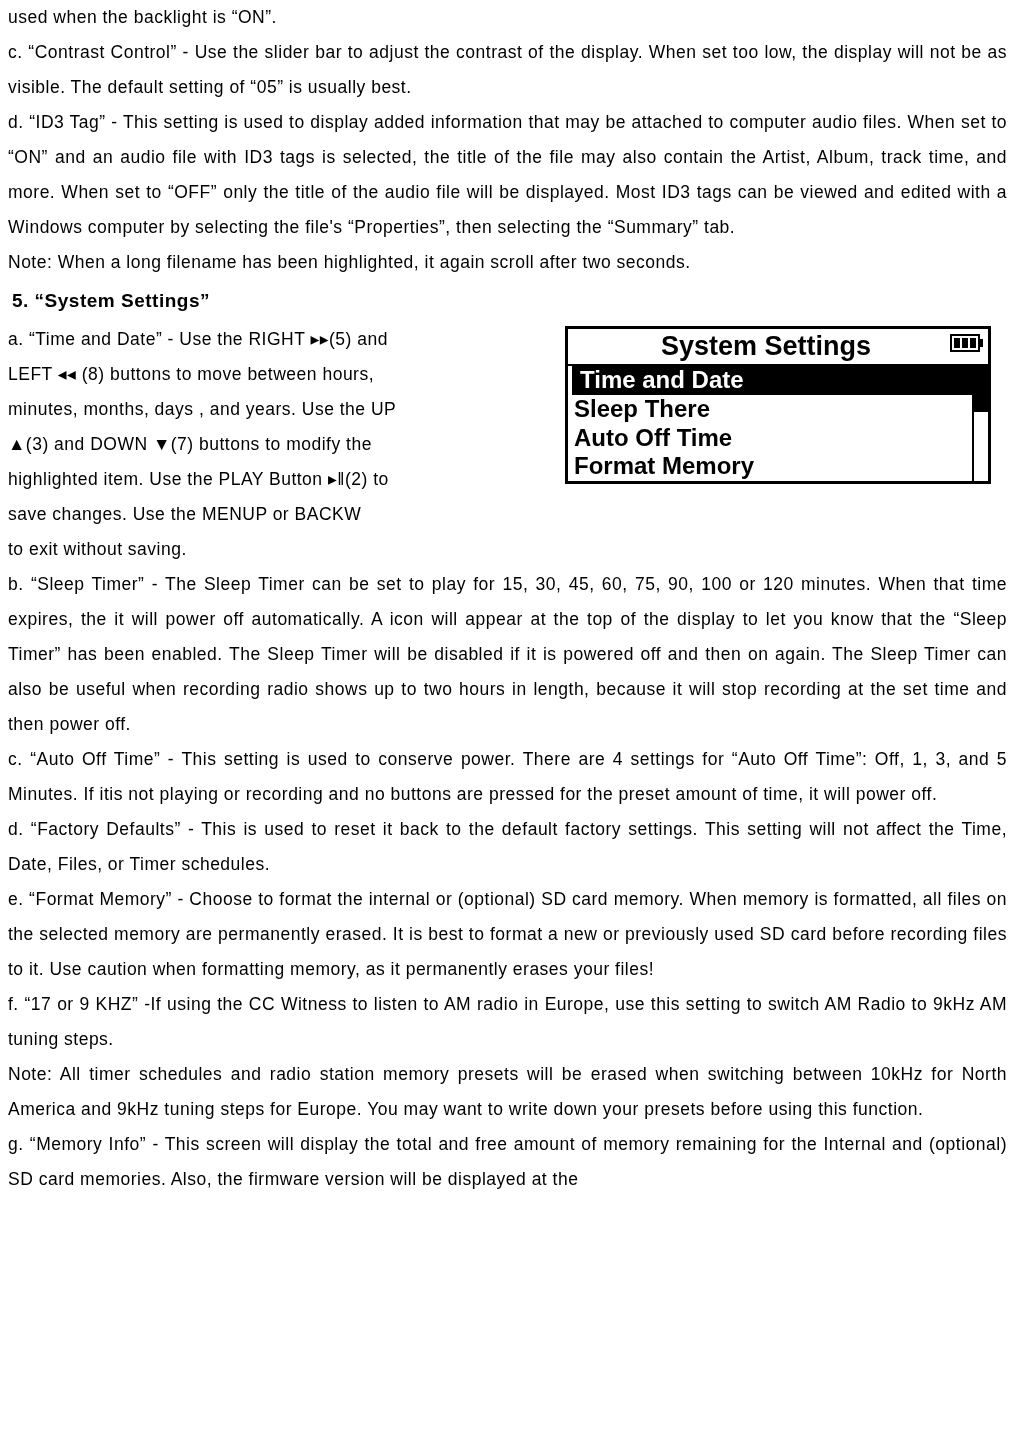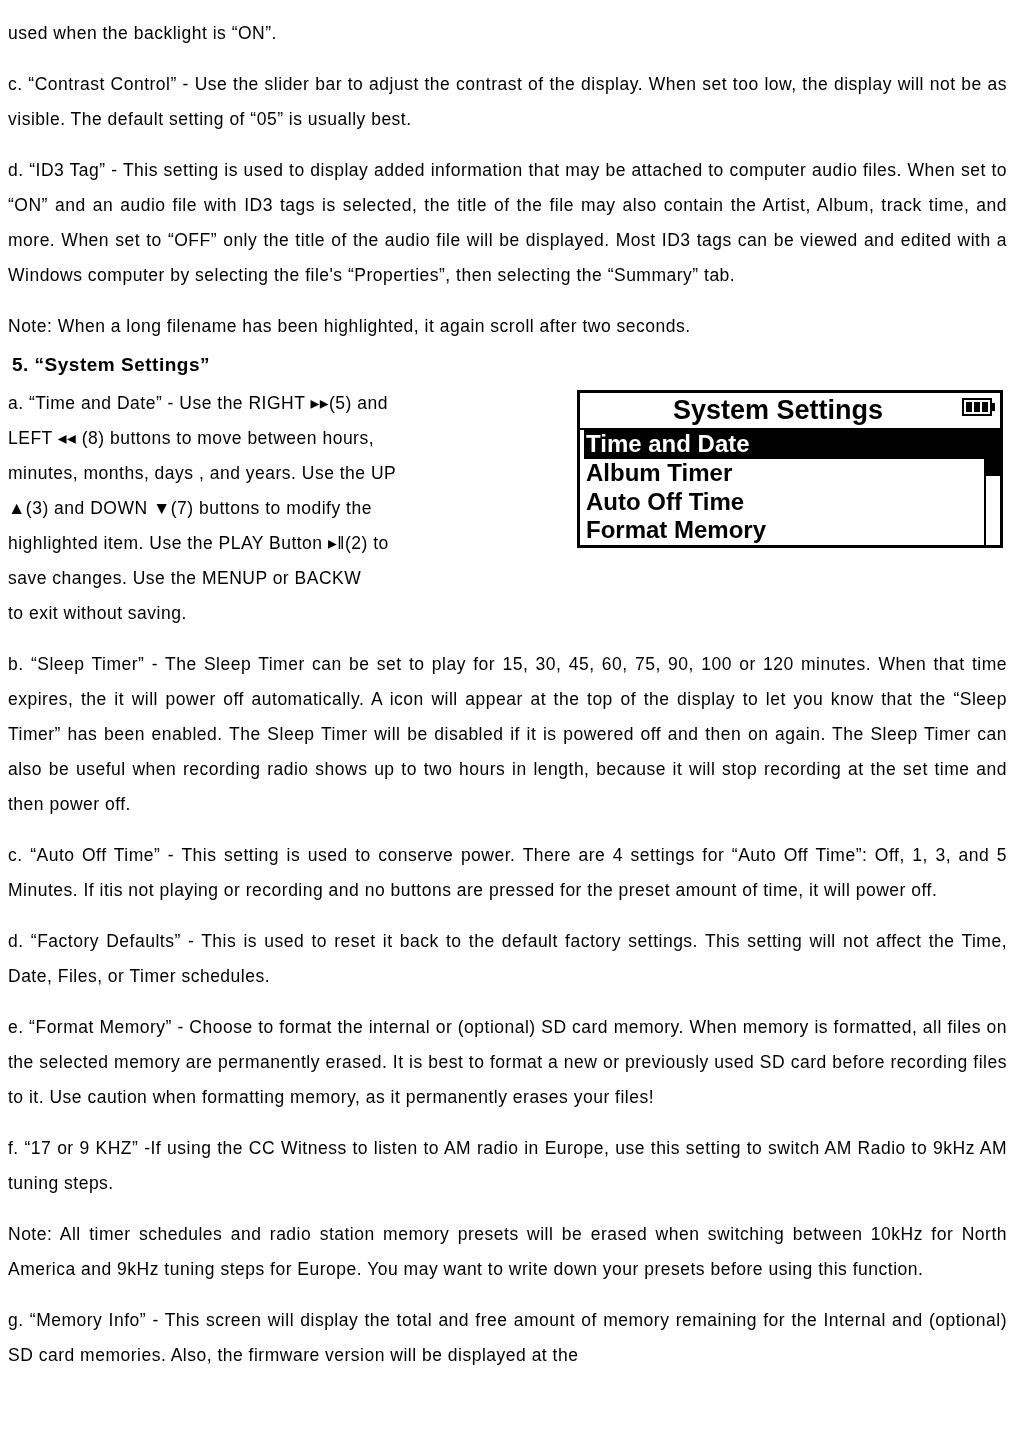--- a/index.html
+++ b/index.html
@@ -8,30 +8,29 @@
     font-family: "Microsoft YaHei", "SimSun", Arial, sans-serif;
     font-size: 17.5px;
     line-height: 2.0;
     color: #000;
     background: #fff;
     width: 999px;
     letter-spacing: 0.5px;
   }
   .para {
     text-align: justify;
-    margin-top: 16px;
   }
   .heading {
     font-weight: bold;
     font-size: 19px;
     margin: 2px 4px;
   }
   .float-right {
     float: right;
-    margin: 4px 4px 4px 20px;
+    margin: 4px 16px 4px 20px;
   }
   .screen-box {
     border: 3px solid #000;
     width: 420px;
     background: #fff;
     font-family: "Arial Black", Arial, sans-serif;
     font-weight: 900;
     letter-spacing: 0;
   }
   .screen-title-row {
@@ -60,21 +59,21 @@
     padding-left: 4px;
   }
   .menu-item {
     font-size: 24px;
     line-height: 1.2;
     padding: 0 2px;
   }
   .menu-item.selected {
     background: #000;
     color: #fff;
-    padding-left: 2px;
+    padding-left: 8px;
   }
   .scrollbar {
     width: 14px;
     border-left: 2px solid #000;
     position: relative;
   }
   .scroll-thumb {
     position: absolute;
     top: 0;
     left: 0;
@@ -104,21 +103,21 @@
           <rect x="29" y="5" width="4" height="8" fill="#000"></rect>
           <rect x="4" y="4" width="6" height="10" fill="#000"></rect>
           <rect x="12" y="4" width="6" height="10" fill="#000"></rect>
           <rect x="20" y="4" width="6" height="10" fill="#000"></rect>
         </svg>
       </span>
     </div>
     <div class="menu-area">
       <div class="menu-items">
         <div class="menu-item selected">Time and Date</div>
-        <div class="menu-item">Album Timer</div>
+        <div class="menu-item">Sleep There</div>
         <div class="menu-item">Auto Off Time</div>
         <div class="menu-item">Format Memory</div>
       </div>
       <div class="scrollbar">
         <div class="scroll-thumb"></div>
       </div>
     </div>
   </div>
 </div>
 

